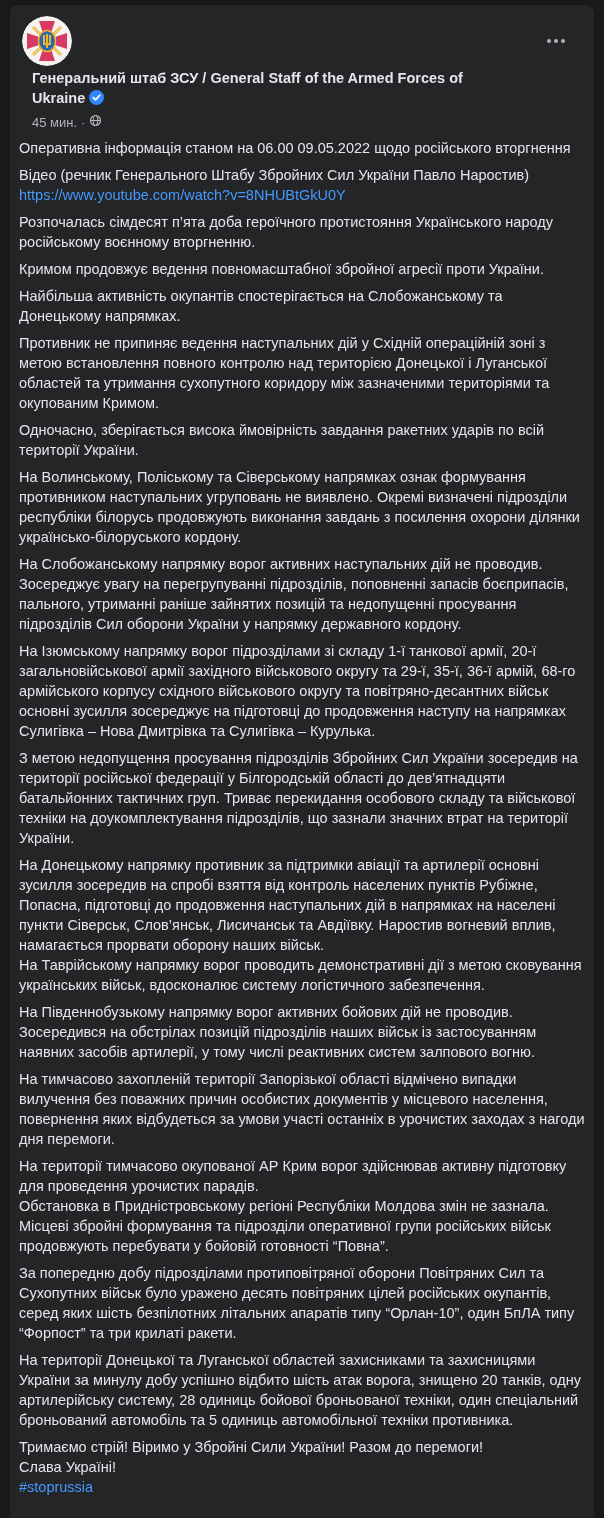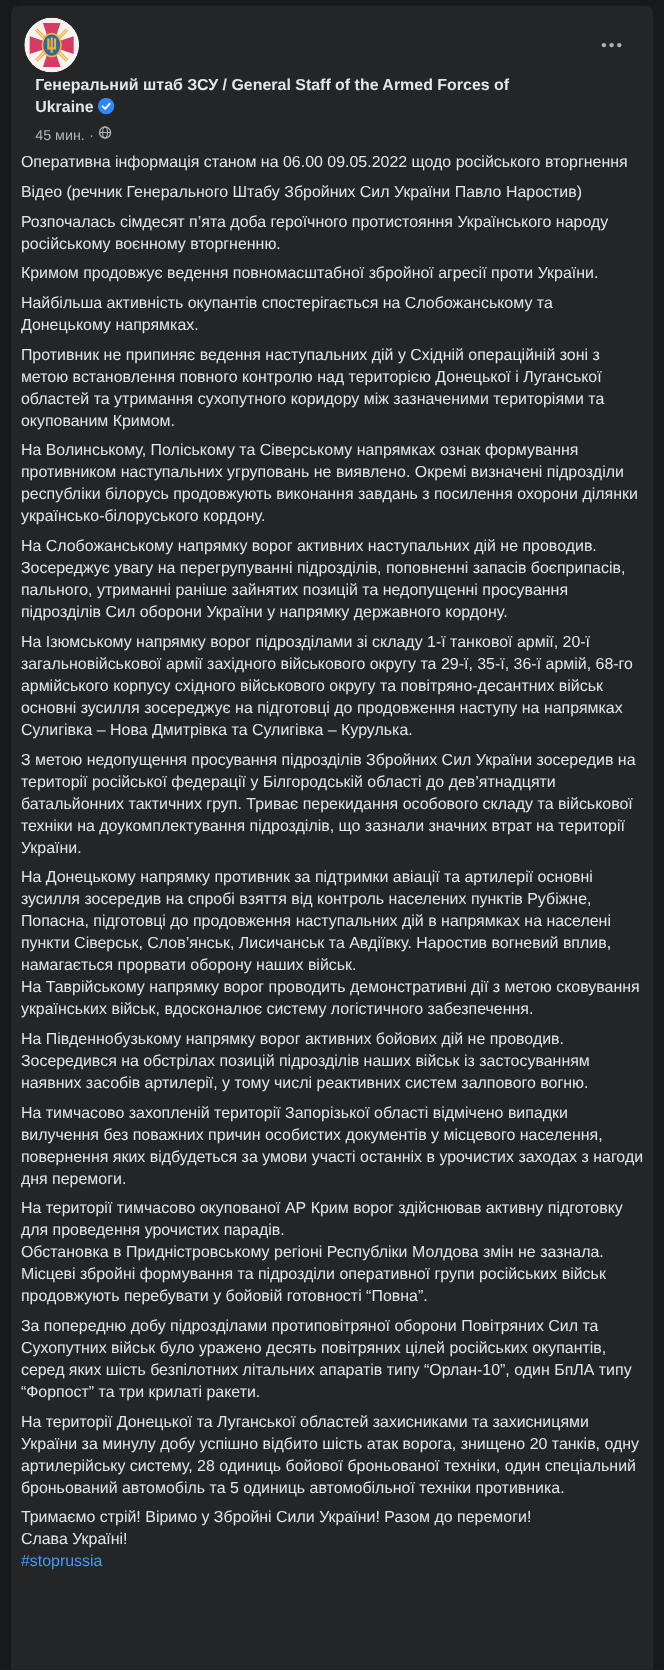--- a/index.html
+++ b/index.html
@@ -164,25 +164,26 @@
       <span class="dot"></span>
       <span class="dot"></span>
       <span class="dot"></span>
     </div>
 
   </div>
 
   <div class="post-body">
       <div class="paragraph"><span>Оперативна інформація станом на 06.00 09.05.2022 щодо російського вторгнення</span></div>
       <div class="paragraph"><span>Відео (речник Генерального Штабу Збройних Сил України Павло Наростив)
-</span></div>
+</span><a href="#" class="post-link">https://www.youtube.com/watch?v=8NHUBtGkU0Y</a></div>
       <div class="paragraph"><span>Розпочалась сімдесят п’ята доба героїчного протистояння Українського народу російському воєнному вторгненню.</span></div>
       <div class="paragraph"><span>Кримом продовжує ведення повномасштабної збройної агресії проти України.</span></div>
       <div class="paragraph"><span>Найбільша активність окупантів спостерігається на Слобожанському та Донецькому напрямках.</span></div>
       <div class="paragraph"><span>Противник не припиняє ведення наступальних дій у Східній операційній зоні з метою встановлення повного контролю над територією Донецької і Луганської областей та утримання сухопутного коридору між зазначеними територіями та окупованим Кримом.</span></div>
+      <div class="paragraph"><span>Одночасно, зберігається висока ймовірність завдання ракетних ударів по всій території України.</span></div>
       <div class="paragraph"><span>На Волинському, Поліському та Сіверському напрямках ознак формування противником наступальних угруповань не виявлено. Окремі визначені підрозділи республіки білорусь продовжують виконання завдань з посилення охорони ділянки українсько-білоруського кордону.</span></div>
       <div class="paragraph"><span>На Слобожанському напрямку ворог активних наступальних дій не проводив. Зосереджує увагу на перегрупуванні підрозділів, поповненні запасів боєприпасів, пального, утриманні раніше зайнятих позицій та недопущенні просування підрозділів Сил оборони України у напрямку державного кордону.</span></div>
       <div class="paragraph"><span>На Ізюмському напрямку ворог підрозділами зі складу 1-ї танкової армії, 20-ї загальновійськової армії західного військового округу та 29-ї, 35-ї, 36-ї армій, 68-го армійського корпусу східного військового округу та повітряно-десантних військ основні зусилля зосереджує на підготовці до продовження наступу на напрямках Сулигівка – Нова Дмитрівка та Сулигівка – Курулька.</span></div>
       <div class="paragraph"><span>З метою недопущення просування підрозділів Збройних Сил України зосередив на території російської федерації у Білгородській області до дев’ятнадцяти батальйонних тактичних груп. Триває перекидання особового складу та військової техніки на доукомплектування підрозділів, що зазнали значних втрат на території України.</span></div>
       <div class="paragraph"><span>На Донецькому напрямку противник за підтримки авіації та артилерії основні зусилля зосередив на спробі взяття від контроль населених пунктів Рубіжне, Попасна, підготовці до продовження наступальних дій в напрямках на населені пункти Сіверськ, Слов’янськ, Лисичанськ та Авдіївку. Наростив вогневий вплив, намагається прорвати оборону наших військ.
 На Таврійському напрямку ворог проводить демонстративні дії з метою сковування українських військ, вдосконалює систему логістичного забезпечення.</span></div>
       <div class="paragraph"><span>На Південнобузькому напрямку ворог активних бойових дій не проводив. Зосередився на обстрілах позицій підрозділів наших військ із застосуванням наявних засобів артилерії, у тому числі реактивних систем залпового вогню.</span></div>
       <div class="paragraph"><span>На тимчасово захопленій території Запорізької області відмічено випадки вилучення без поважних причин особистих документів у місцевого населення, повернення яких відбудеться за умови участі останніх в урочистих заходах з нагоди дня перемоги.</span></div>
       <div class="paragraph"><span>На території тимчасово окупованої АР Крим ворог здійснював активну підготовку для проведення урочистих парадів.
 Обстановка в Придністровському регіоні Республіки Молдова змін не зазнала. Місцеві збройні формування та підрозділи оперативної групи російських військ продовжують перебувати у бойовій готовності “Повна”.</span></div>

